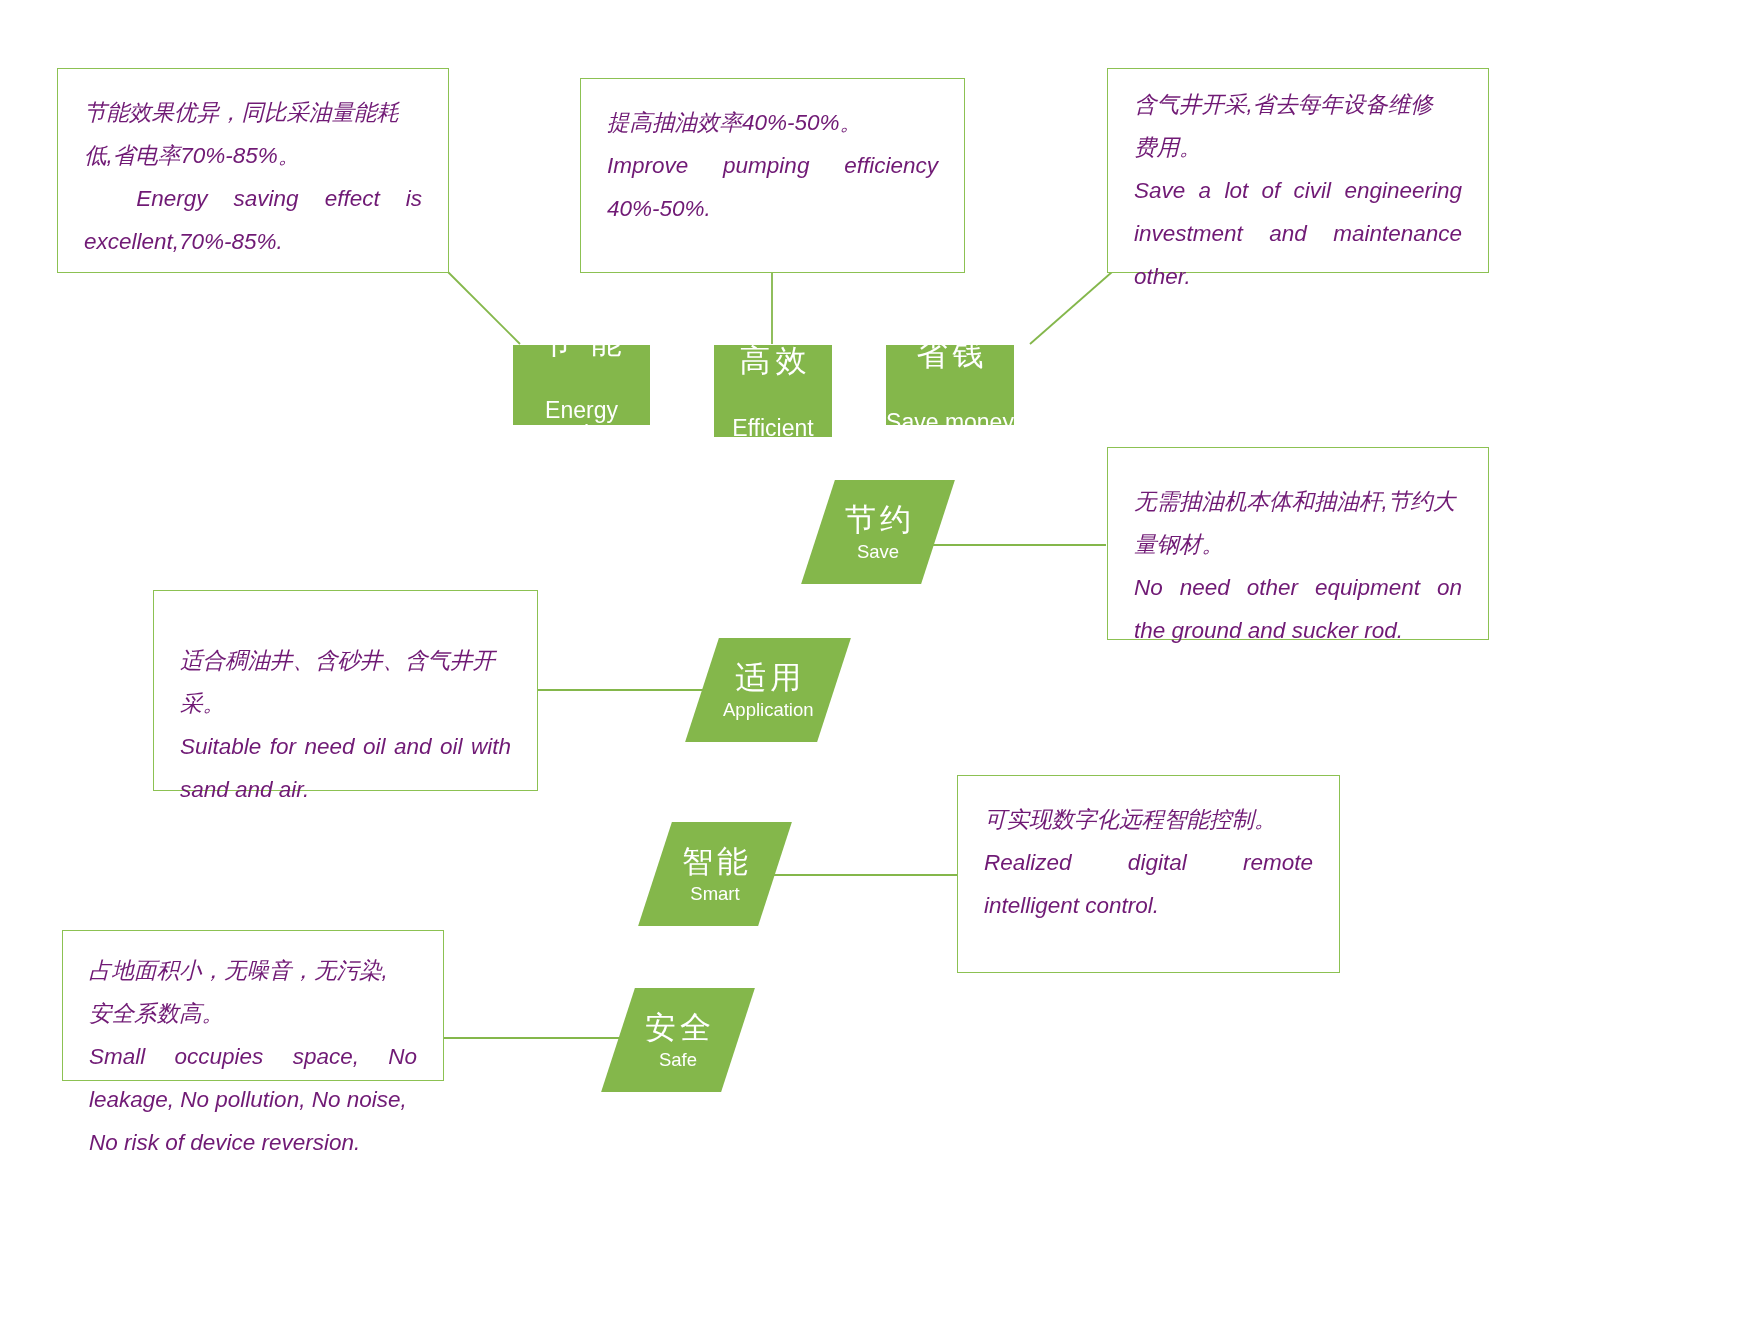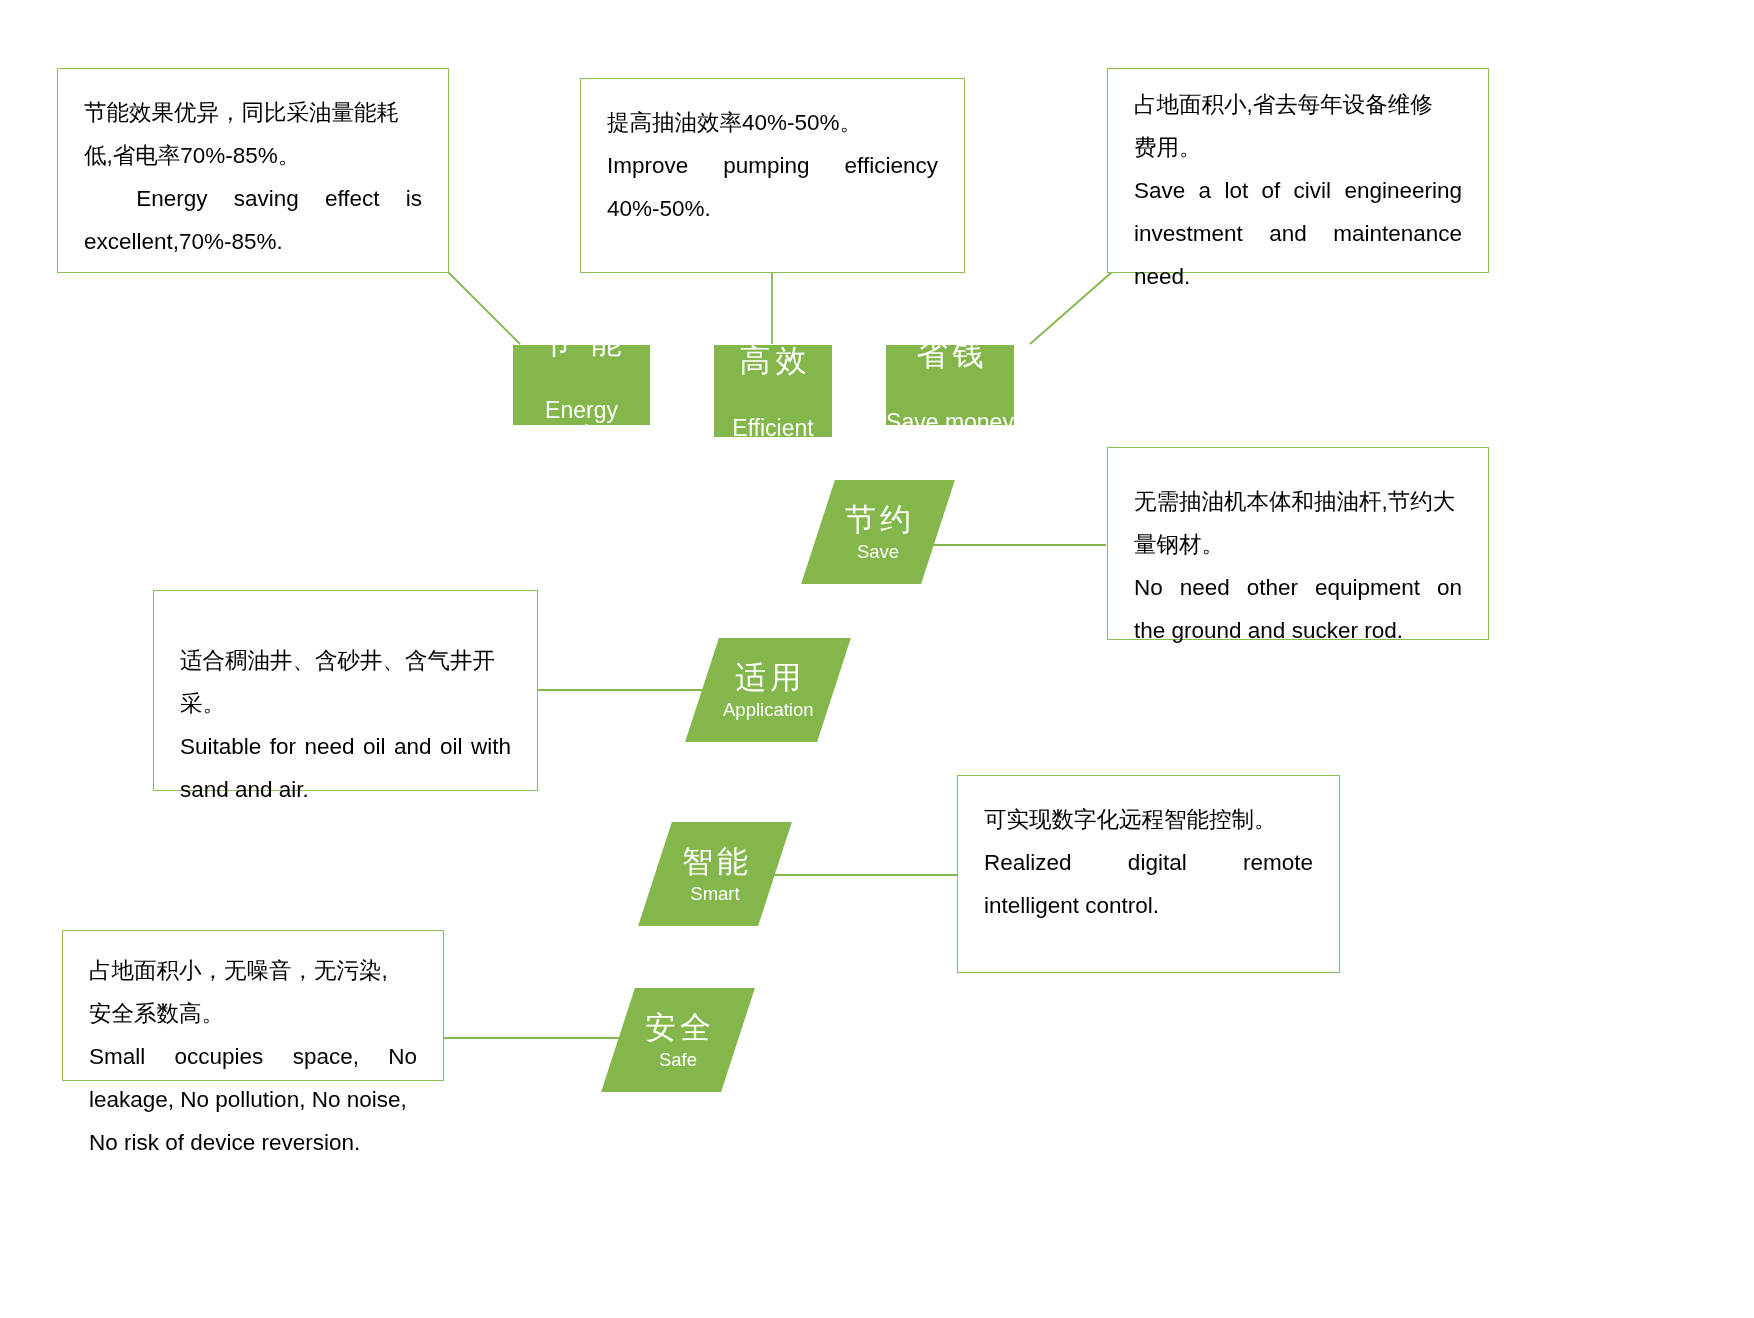--- a/index.html
+++ b/index.html
@@ -27,26 +27,27 @@
     height: 1318px;
     pointer-events: none;
   }
 
   
   .callout {
     position: absolute;
     box-sizing: border-box;
     border: 1.6px solid #8cc152;
     background: #ffffff;
-    color: #000000;
+    color: #701a75;
     font-size: 22.5px;
     line-height: 43px;
     padding: 22px 26px 18px 26px;
     text-align: justify;
     text-justify: inter-word;
+    font-style: italic;
   }
   .callout p {
     margin: 0;
     white-space: pre-wrap;
   }
   .callout p.stretch {
     text-align: justify;
     text-align-last: justify;
   }
   .callout p.cn {
@@ -138,25 +139,25 @@
     <p>excellent,70%-85%.</p>
   </div>
 
   <div class="callout" style="left:580px; top:78px; width:385px; height:195px;">
     <p class="cn">提高抽油效率40%-50%。</p>
     <p class="stretch">Improve pumping efficiency</p>
     <p>40%-50%.</p>
   </div>
 
   <div class="callout" style="left:1107px; top:68px; width:382px; height:205px; padding-top:14px;">
-    <p class="cn">占地面积小,省去每年设备维修</p>
+    <p class="cn">含气井开采,省去每年设备维修</p>
     <p class="cn">费用。</p>
     <p class="stretch">Save a lot of civil engineering</p>
     <p class="stretch">investment and maintenance</p>
-    <p>need.</p>
+    <p>other.</p>
   </div>
 
   <div class="chip" style="left:513px; top:345px; width:137px; height:80px;">
     <span class="cn">节 能</span>
     <span class="en">Energy saving</span>
   </div>
 
   <div class="chip" style="left:714px; top:345px; width:118px; height:92px;">
     <span class="cn">高效</span>
     <span class="en">Efficient</span>

